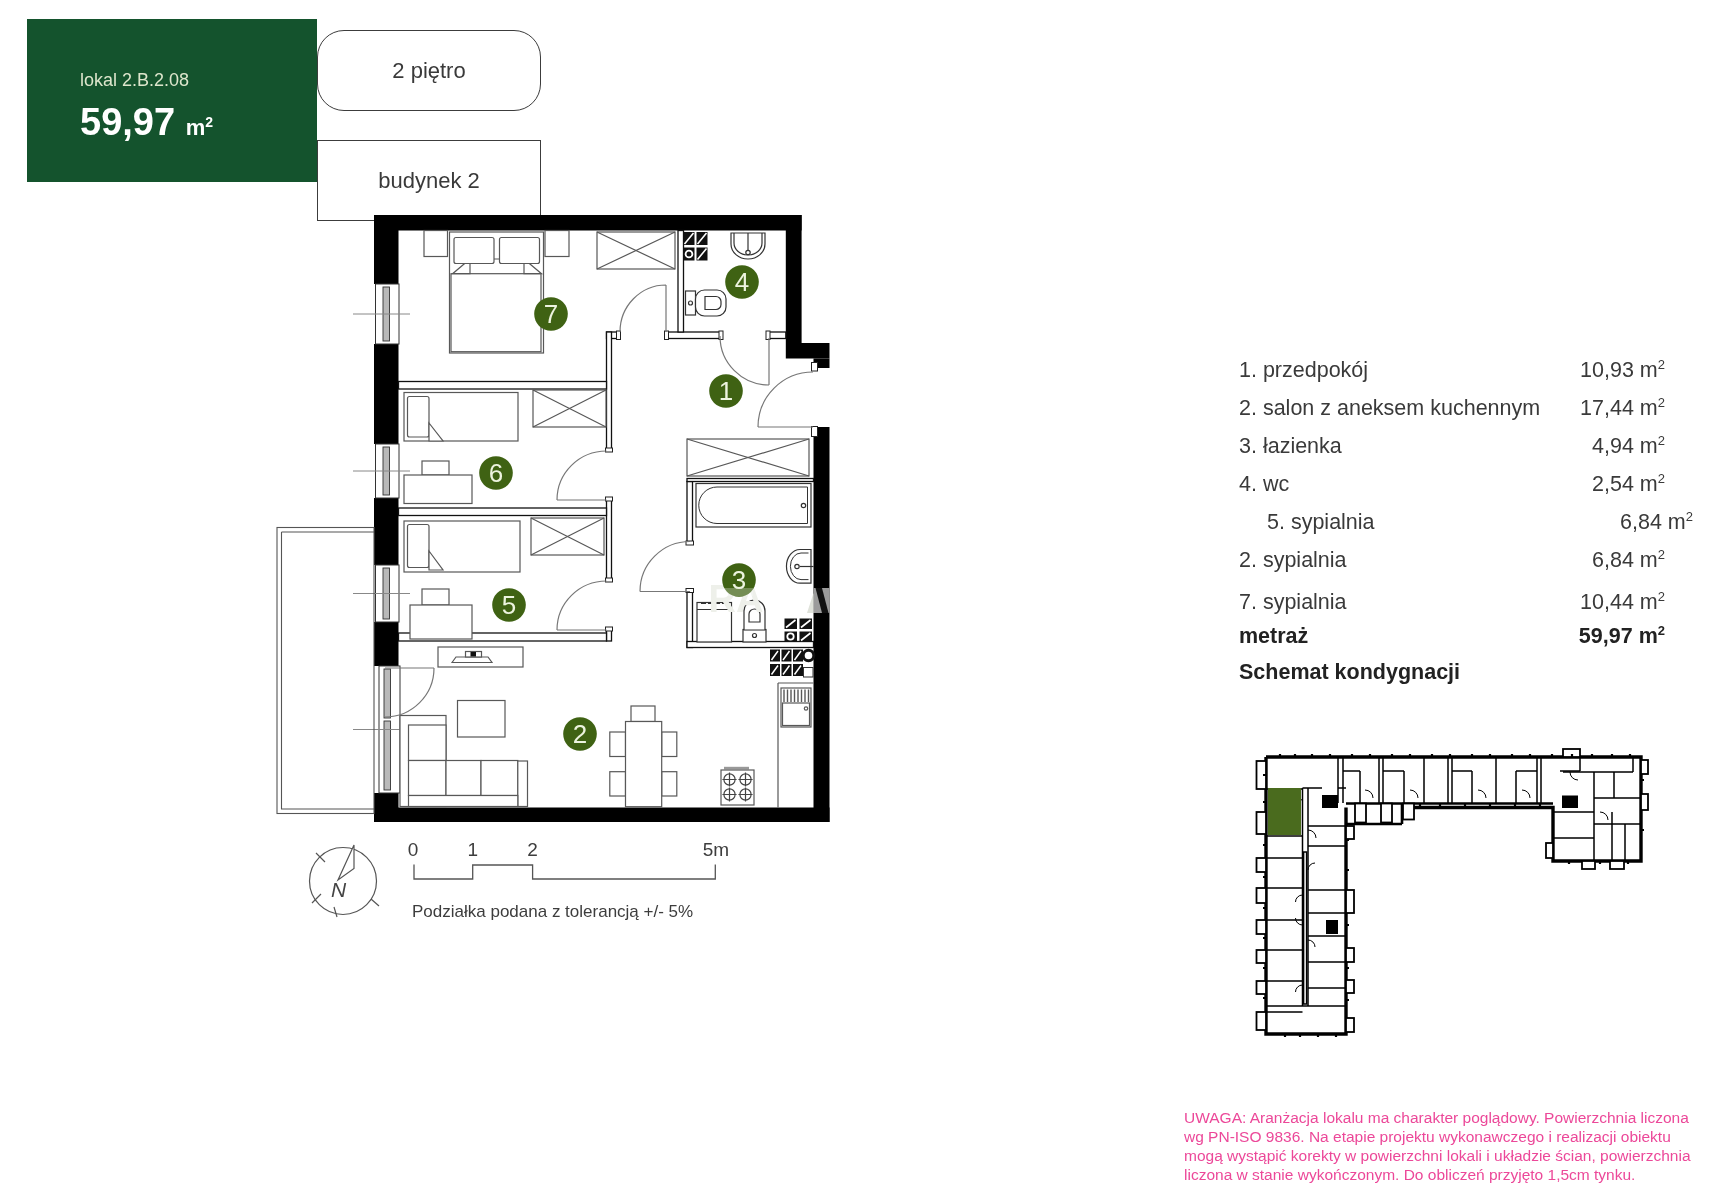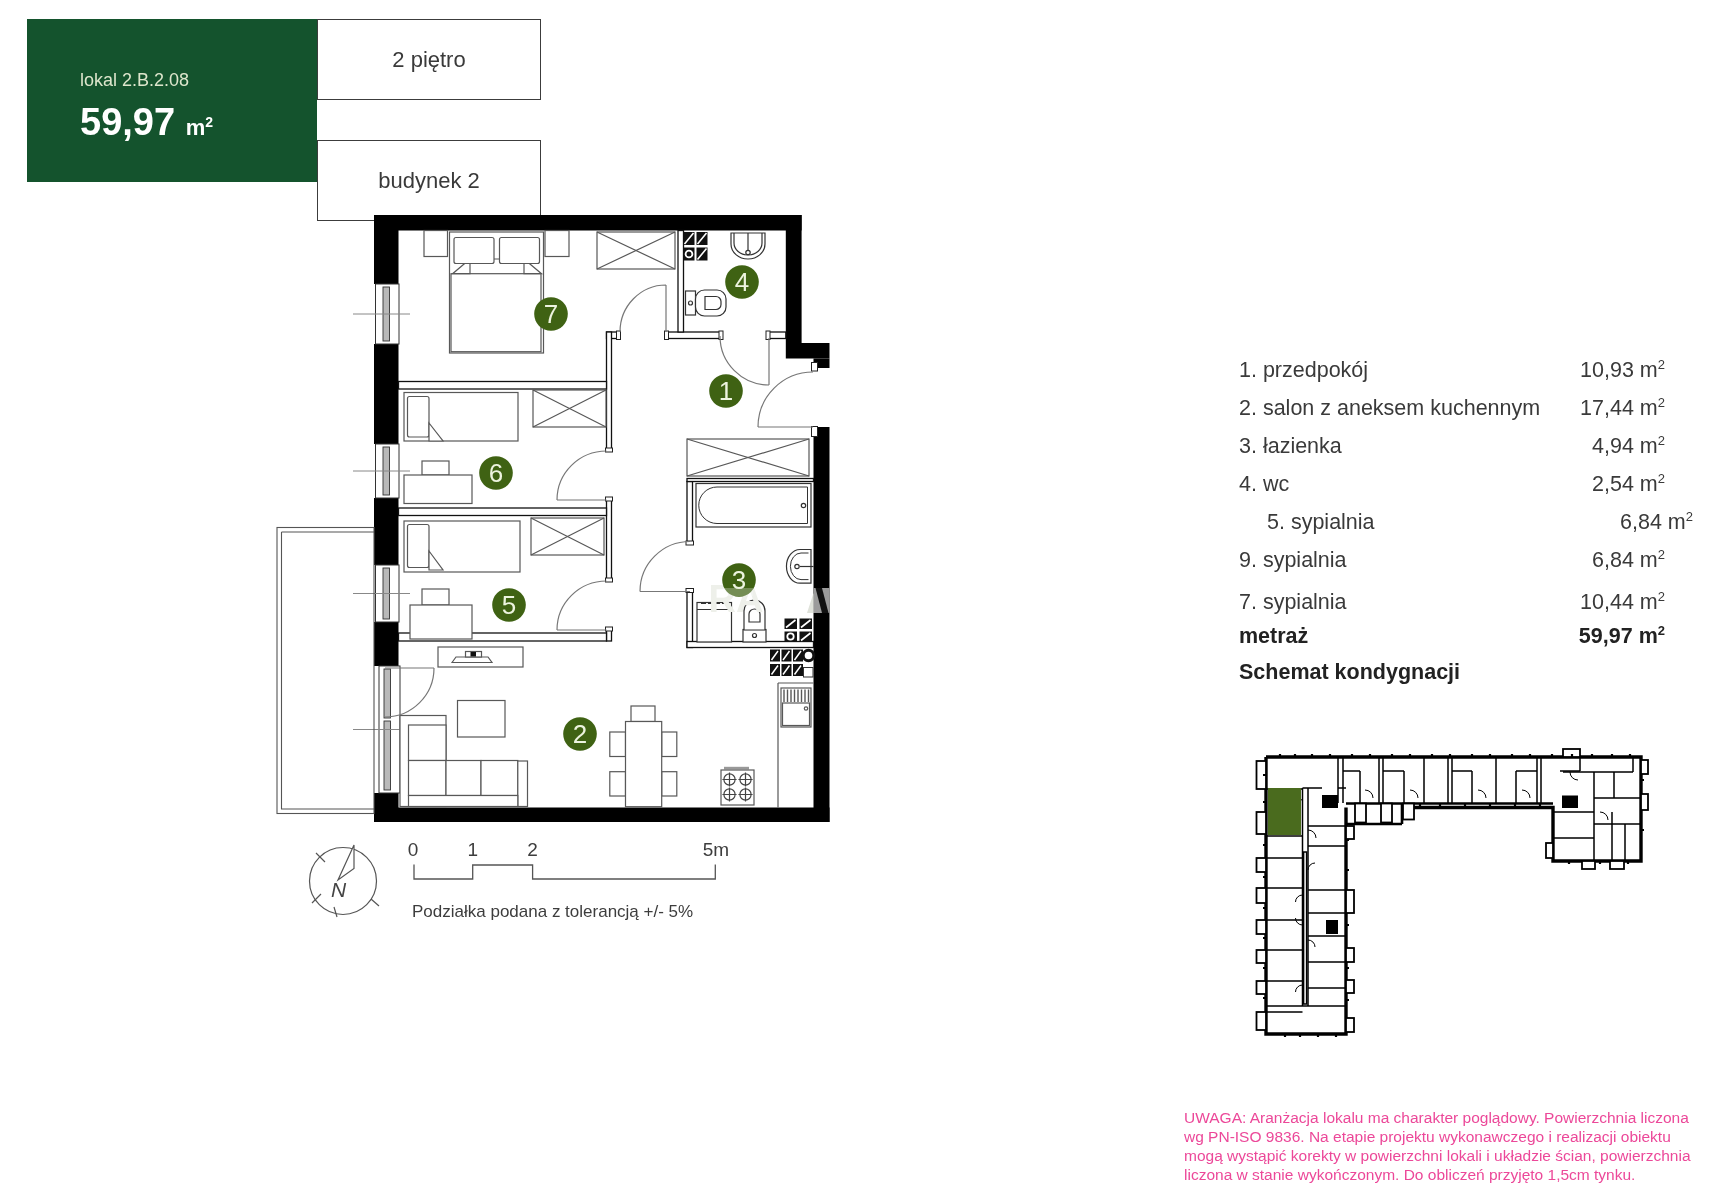--- a/index.html
+++ b/index.html
@@ -12,21 +12,21 @@
   .sup{font-size:13px;vertical-align:super;line-height:0;}
   .bold{font-weight:bold;color:#222;}
 </style>
 </head>
 <body>
 
 <div class="abs hdr-green">
   <div class="abs" style="left:53px;top:51px;font-size:18px;color:#dde6cc;">lokal 2.B.2.08</div>
   <div class="abs" style="left:53px;top:82px;font-size:38px;font-weight:bold;color:#fff;">59,97 <span style="font-size:22px;">m<span style="font-size:14px;vertical-align:super;">2</span></span></div>
 </div>
-<div class="abs hdr-box" style="top:19px;">2 piętro</div>
+<div class="abs hdr-box" style="top:30px;border-radius:27px;">2 piętro</div>
 <div class="abs hdr-box" style="top:100px;margin-top:40px;">budynek 2</div>
 
 <div class="abs lrow" style="top:358px;">
     <span>1. przedpokój</span>
     <span>10,93 m<span class="sup">2</span></span>
   </div>
 <div class="abs lrow" style="top:396px;">
     <span>2. salon z aneksem kuchennym</span>
     <span>17,44 m<span class="sup">2</span></span>
   </div>
@@ -36,21 +36,21 @@
   </div>
 <div class="abs lrow" style="top:472px;">
     <span>4. wc</span>
     <span>2,54 m<span class="sup">2</span></span>
   </div>
 <div class="abs lrow" style="top:510px;margin-left:28px;">
     <span>5. sypialnia</span>
     <span>6,84 m<span class="sup">2</span></span>
   </div>
 <div class="abs lrow" style="top:548px;">
-    <span>9. sypialnia</span>
+    <span>2. sypialnia</span>
     <span>6,84 m<span class="sup">2</span></span>
   </div>
 <div class="abs lrow" style="top:590px;">
     <span>7. sypialnia</span>
     <span>10,44 m<span class="sup">2</span></span>
   </div>
 <div class="abs lrow bold" style="top:624px;">
     <span>metraż</span>
     <span>59,97 m<span class="sup">2</span></span>
   </div>

